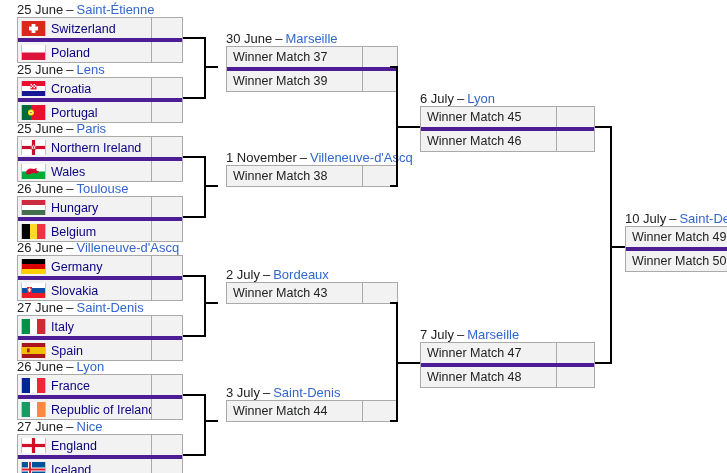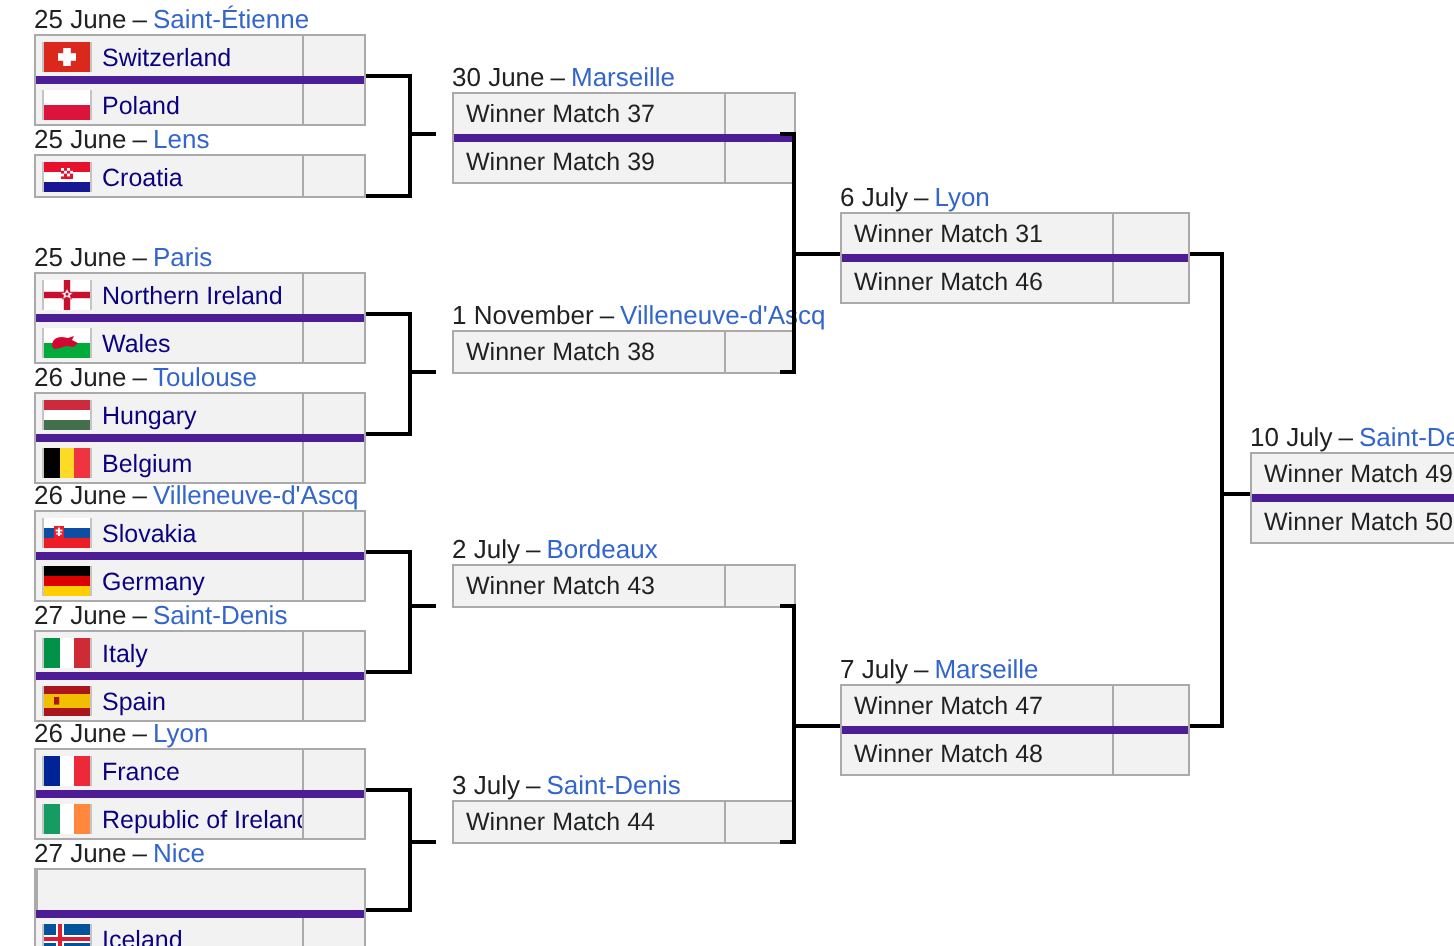--- a/index.html
+++ b/index.html
@@ -90,20 +90,35 @@
                 <rect x="10" y="4.4" width="1.5" height="1.4" fill="#fff"></rect>
                 <rect x="13" y="4.4" width="1.5" height="1.4" fill="#fff"></rect>
                 <rect x="8.5" y="5.8" width="1.5" height="1.4" fill="#fff"></rect>
                 <rect x="11.5" y="5.8" width="1.5" height="1.4" fill="#fff"></rect>
               </svg>
             </span>
             <span class="team-text">Croatia</span>
           </div>
         <div class="score"></div>
       </div>
+      <div class="row">
+        <div class="name">
+            <span class="flag">
+              <svg viewBox="0 0 23 15">
+                <rect width="23" height="15" fill="#e8112d"></rect>
+                <rect width="9" height="15" fill="#046a38"></rect>
+                <circle cx="9" cy="7.5" r="3" fill="#ffe900"></circle>
+                <circle cx="9" cy="7.5" r="1.5" fill="#fff"></circle>
+                <circle cx="9" cy="7.5" r="0.8" fill="#da291c"></circle>
+              </svg>
+            </span>
+            <span class="team-text">Portugal</span>
+          </div>
+        <div class="score"></div>
+      </div>
     </div>
   </div>
 
   <div class="match r16 p2">
     <div class="match-label"><span>25 June</span><span class="sep">–</span><span class="venue">Paris</span></div>
     <div class="box">
       <div class="row">
         <div class="name">
             <span class="flag">
               <svg viewBox="0 0 23 15">
@@ -162,50 +177,50 @@
             <span class="team-text">Belgium</span>
           </div>
         <div class="score"></div>
       </div>
     </div>
   </div>
 
   <div class="match r16 p4">
     <div class="match-label"><span>26 June</span><span class="sep">–</span><span class="venue">Villeneuve-d'Ascq</span></div>
     <div class="box">
+      <div class="row">
+        <div class="name">
+            <span class="flag">
+              <svg viewBox="0 0 23 15">
+                <rect width="23" height="5" fill="#000"></rect>
+                <rect y="5" width="23" height="5" fill="#dd0000"></rect>
+                <rect y="10" width="23" height="5" fill="#ffce00"></rect>
+              </svg>
+            </span>
+            <span class="team-text">Germany</span>
+          </div>
+        <div class="score"></div>
+      </div>
       <div class="row">
         <div class="name">
             <span class="flag">
               <svg viewBox="0 0 23 15">
                 <rect width="23" height="5" fill="#fff"></rect>
                 <rect y="5" width="23" height="5" fill="#0b4ea2"></rect>
                 <rect y="10" width="23" height="5" fill="#ee1c25"></rect>
                 <path d="M5 4 h5 v5 c0 2 -2.5 3 -2.5 3 c0 0 -2.5 -1 -2.5 -3 Z" fill="#ee1c25"></path>
                 <rect x="7" y="4.8" width="1" height="4.2" fill="#fff"></rect>
                 <rect x="5.8" y="5.8" width="3.4" height="0.9" fill="#fff"></rect>
                 <rect x="6.1" y="7.4" width="2.8" height="0.9" fill="#fff"></rect>
               </svg>
             </span>
             <span class="team-text">Slovakia</span>
           </div>
         <div class="score"></div>
       </div>
-      <div class="row">
-        <div class="name">
-            <span class="flag">
-              <svg viewBox="0 0 23 15">
-                <rect width="23" height="5" fill="#000"></rect>
-                <rect y="5" width="23" height="5" fill="#dd0000"></rect>
-                <rect y="10" width="23" height="5" fill="#ffce00"></rect>
-              </svg>
-            </span>
-            <span class="team-text">Germany</span>
-          </div>
-        <div class="score"></div>
-      </div>
     </div>
   </div>
 
   <div class="match r16 p5">
     <div class="match-label"><span>27 June</span><span class="sep">–</span><span class="venue">Saint-Denis</span></div>
     <div class="box">
       <div class="row">
         <div class="name">
             <span class="flag">
               <svg viewBox="0 0 23 15">
@@ -264,20 +279,30 @@
           </div>
         <div class="score"></div>
       </div>
     </div>
   </div>
 
   <div class="match r16 p7">
     <div class="match-label"><span>27 June</span><span class="sep">–</span><span class="venue">Nice</span></div>
     <div class="box">
       <div class="row">
+        <div class="name">
+            <span class="flag">
+              <svg viewBox="0 0 23 15">
+                <rect width="23" height="15" fill="#fff"></rect>
+                <rect x="9.9" width="3.2" height="15" fill="#ce1124"></rect>
+                <rect y="5.9" width="23" height="3.2" fill="#ce1124"></rect>
+              </svg>
+            </span>
+            <span class="team-text">England</span>
+          </div>
         <div class="score"></div>
       </div>
       <div class="row">
         <div class="name">
             <span class="flag">
               <svg viewBox="0 0 23 15">
                 <rect width="23" height="15" fill="#02529c"></rect>
                 <rect x="6" width="4" height="15" fill="#fff"></rect>
                 <rect y="5.5" width="23" height="4" fill="#fff"></rect>
                 <rect x="7" width="2" height="15" fill="#dc1e35"></rect>
@@ -343,21 +368,21 @@
         <div class="score"></div>
       </div>
     </div>
   </div>
 
   <div class="match sf s0">
     <div class="match-label"><span>6 July</span><span class="sep">–</span><span class="venue">Lyon</span></div>
     <div class="box">
       <div class="row winner">
         <div class="name">
-            <span>Winner Match 31</span>
+            <span>Winner Match 45</span>
           </div>
         <div class="score"></div>
       </div>
       <div class="row winner">
         <div class="name">
             <span>Winner Match 46</span>
           </div>
         <div class="score"></div>
       </div>
     </div>

